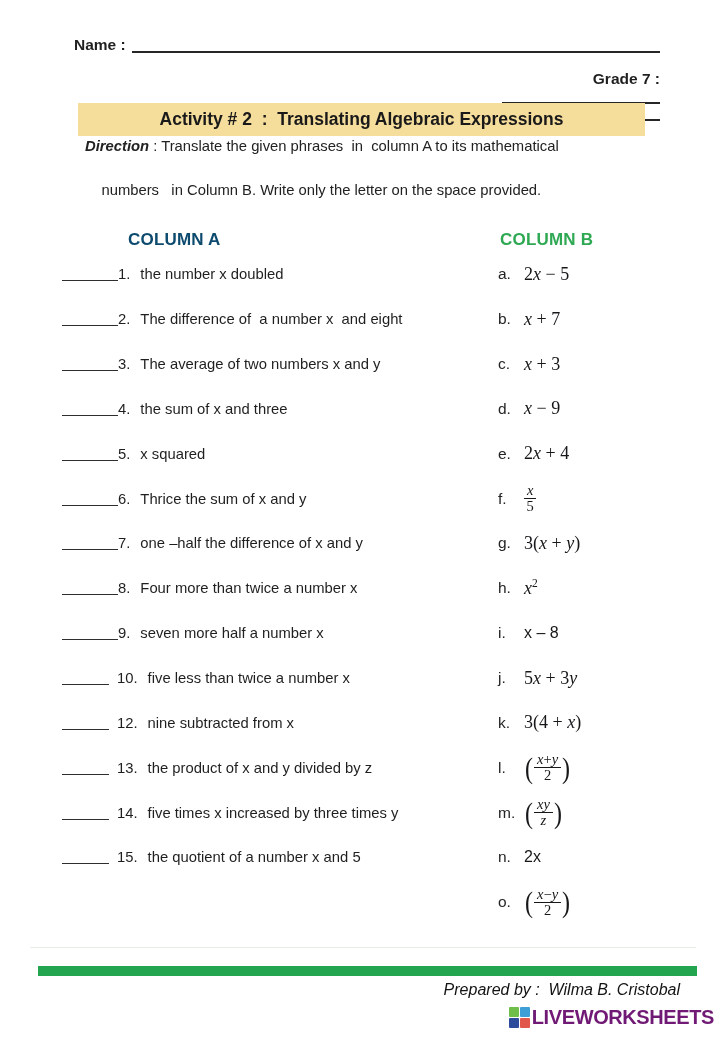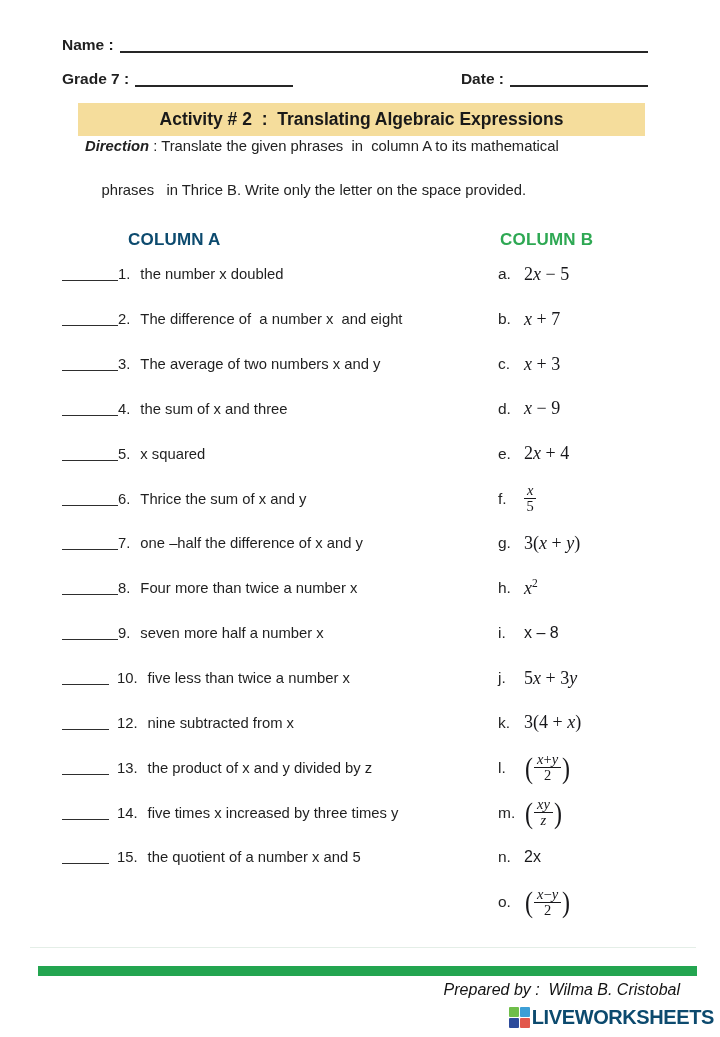--- a/index.html
+++ b/index.html
@@ -1,22 +1,22 @@
 <!DOCTYPE html>
 <html><head>
 <meta charset="utf-8">
 <style>
   html,body{margin:0;padding:0;background:#ffffff;}
   .page{position:relative;width:720px;height:1037px;background:#ffffff;overflow:hidden;
         font-family:"Liberation Sans",sans-serif;color:#1f1f1f;}
 
   
-  .field-row{position:absolute;display:flex;align-items:flex-end;}
+  .field-row{position:absolute;display:flex;align-items:flex-end;margin-left:12px;}
   .name-row{top:36px;left:62px;width:586px;}
-  .grade-row{top:70px;left:62px;width:586px;}
+  .grade-row{top:70px;left:62px;width:586px;flex-direction:column;}
   .lbl{font-weight:bold;font-size:15.5px;white-space:pre;line-height:1.1;}
   .blankline{display:inline-block;border-bottom:2px solid #262626;height:15px;}
   .name-line{flex:1;margin-left:6px;}
   .grade-line{width:158px;margin-left:6px;}
   .date-group{margin-left:auto;display:flex;align-items:flex-end;}
   .date-line{width:138px;margin-left:6px;}
 
   
   .banner{position:absolute;top:103px;left:78px;width:567px;height:33px;background:#F5DD9C;
           display:flex;align-items:center;justify-content:center;}
@@ -55,21 +55,21 @@
             line-height:1;transform:scaleX(.8);}
 
   
   .faint-line{position:absolute;top:947px;left:30px;width:666px;height:1px;background:#e4eee7;}
   .green-bar{position:absolute;top:966px;left:38px;width:659px;height:10px;background:#23A550;}
   .prepared{position:absolute;top:981px;right:40px;font-style:italic;font-size:16px;color:#131313;white-space:pre;}
   .logo{position:absolute;top:1006px;right:6px;display:flex;align-items:center;cursor:pointer;}
   .logo-icon{display:grid;grid-template-columns:10px 10px;grid-template-rows:10px 10px;gap:1px;margin-right:2px;}
   .logo-icon span{display:block;border-radius:1px;}
   .sq-g{background:#6FBE4A;} .sq-b{background:#3D9FD6;} .sq-n{background:#2C4B9B;} .sq-r{background:#E2574C;}
-  .logo-text{font-weight:bold;font-size:20px;letter-spacing:-0.4px;color:#0c4a6e;font-family:"Liberation Sans",sans-serif;}
+  .logo-text{font-weight:bold;font-size:20px;letter-spacing:-0.4px;color:#701a75;font-family:"Liberation Sans",sans-serif;}
 </style>
 </head>
 <body>
 
 <div class="page">
 
   <div class="field-row name-row">
     <span class="lbl">Name :</span>
     <span class="blankline name-line"></span>
   </div>
@@ -82,21 +82,21 @@
       <span class="blankline date-line"></span>
     </span>
   </div>
 
   <div class="banner">
     <span class="banner-text">Activity # 2  :  Translating Algebraic Expressions</span>
   </div>
 
   <div class="direction">
     <span class="keep-space"><span class="dirword">Direction</span><span class="keep-space"> : Translate the given phrases  in  column A to its mathematical</span><br>
-    <span class="keep-space">phrases   in Thrice B. Write only the letter on the space provided.</span></span>
+    <span class="keep-space">numbers   in Column B. Write only the letter on the space provided.</span></span>
   </div>
 
   <div class="colhead colhead-a">COLUMN A</div>
   <div class="colhead colhead-b">COLUMN B</div>
 
   <div class="colA" id="colA">
       <div class="qrow">
         <span class="blank"></span>
         <span class="qnum">1.</span>
         <span class="qtext">the number x doubled</span>

